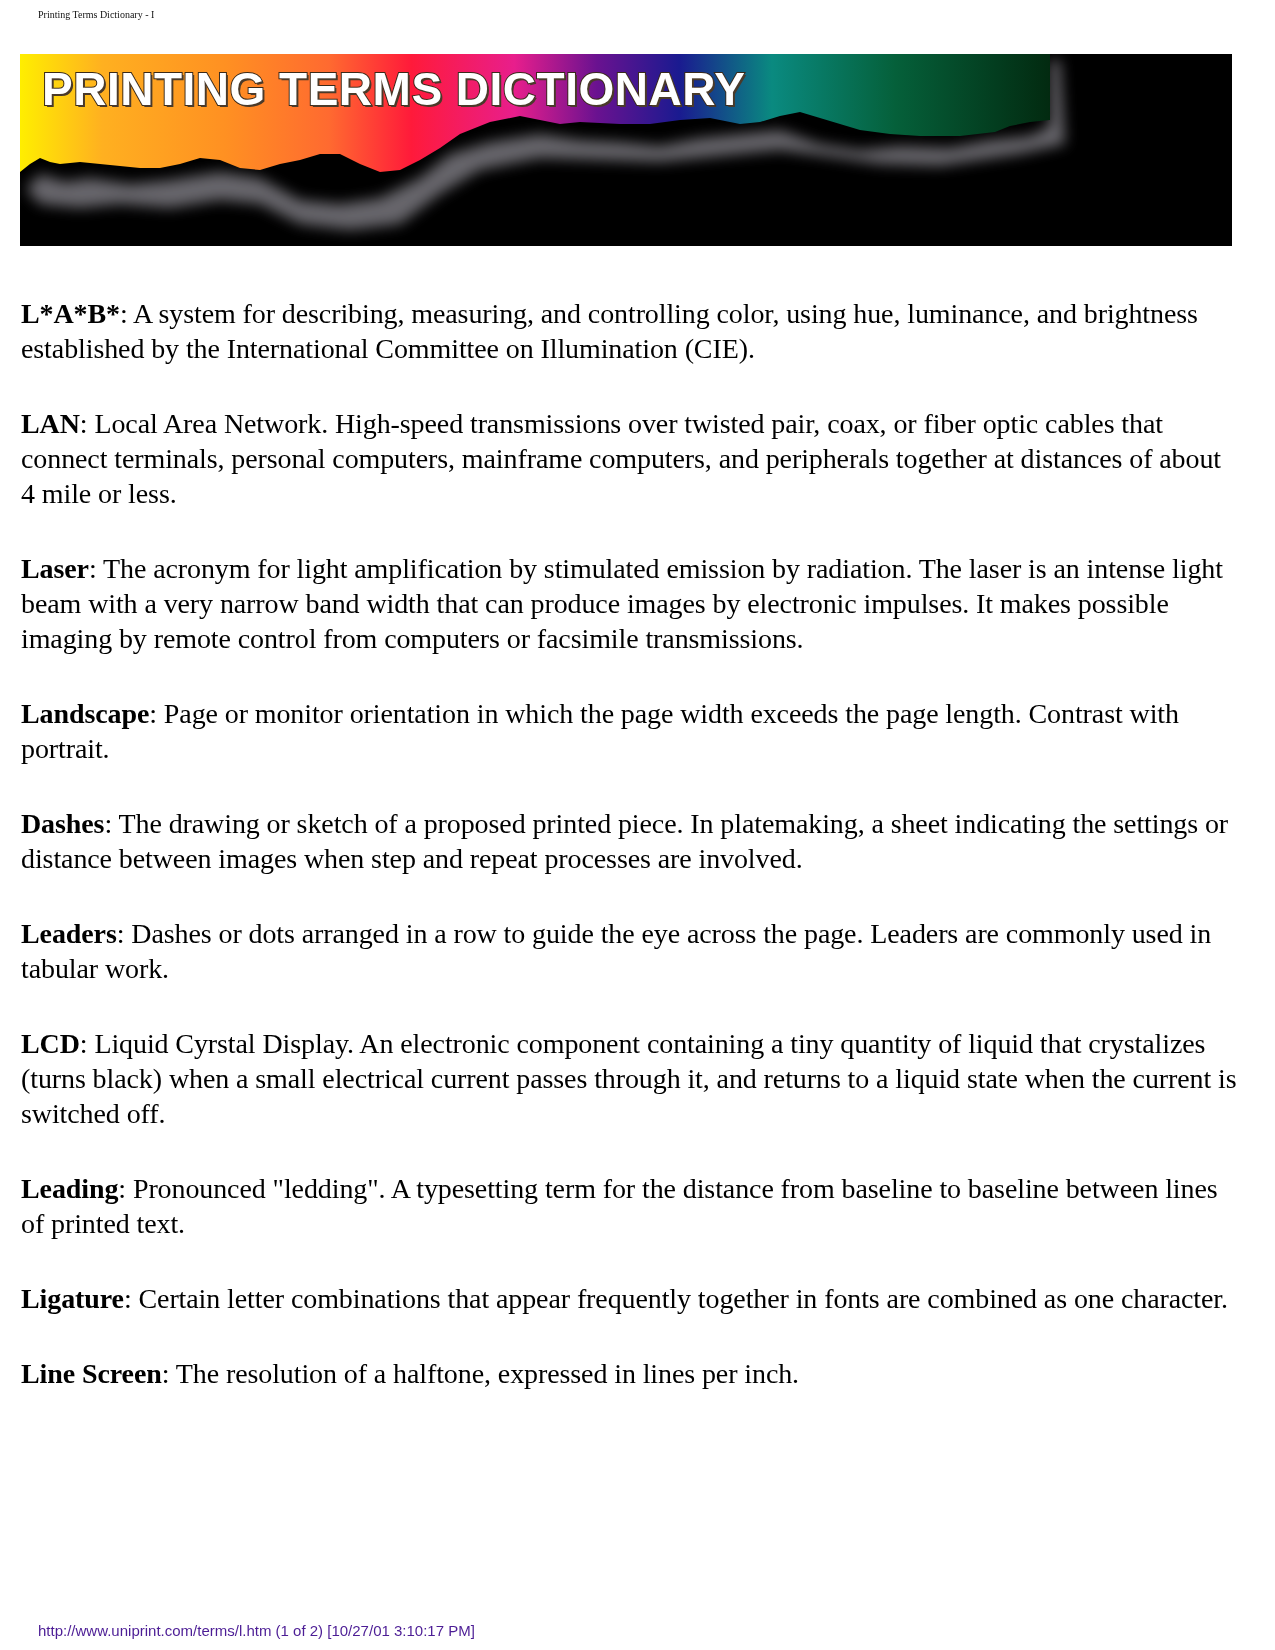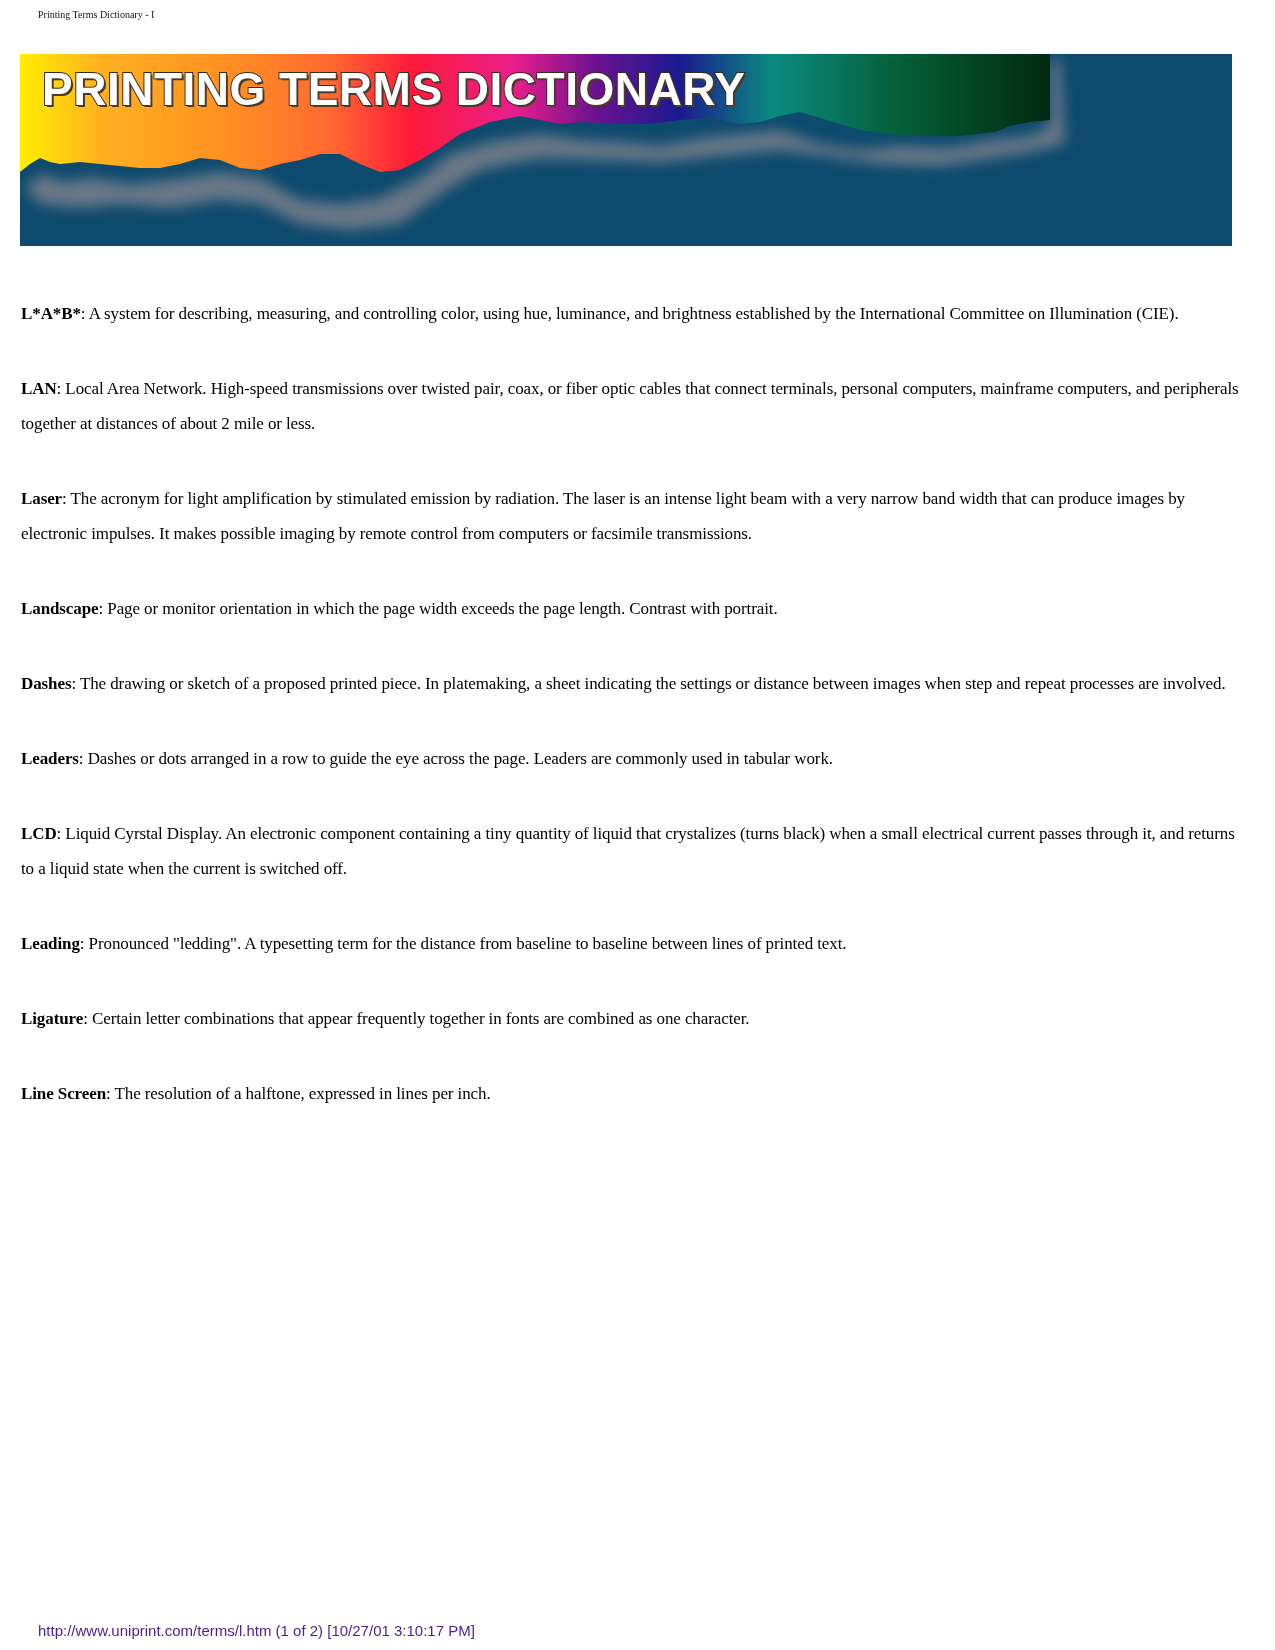--- a/index.html
+++ b/index.html
@@ -22,21 +22,21 @@
       font-size: 10px;
       font-family: "Liberation Serif", serif;
       color: #111;
     }
     .banner {
       position: absolute;
       left: 20px;
       top: 54px;
       width: 1212px;
       height: 192px;
-      background: #0c4a6e;
+      background: #000000;
       overflow: hidden;
     }
     .banner svg {
       position: absolute;
       left: 0;
       top: 0;
     }
     .banner-title {
       position: absolute;
       left: 22px;
@@ -51,21 +51,21 @@
       text-shadow: 2px 2px 0 #4a3a2a;
       white-space: nowrap;
     }
     .entries {
       position: absolute;
       left: 21px;
       top: 296px;
       width: 1220px;
     }
     .entry {
-      font-size: 17px;
+      font-size: 28px;
       line-height: 35px;
       margin: 0 0 40px 0;
       letter-spacing: -0.1px;
     }
     .entry .term {
       font-weight: bold;
     }
     .footer-url {
       position: absolute;
       left: 38px;
@@ -103,21 +103,21 @@
 
     <path d="M6,135 L20,120 L45,128 L70,124 L110,130 L150,126 L200,118 L240,124 L280,146 L320,150 L360,144 L400,124 L430,100 L470,88 L520,80 L560,86 L600,88 L640,92 L680,84 L720,80 L760,76 L800,90 L840,96 L880,92 L930,94 L970,86 L1010,82 L1030,72 L1030,6 L1040,6 L1045,90 L1000,100 L920,112 L860,110 L820,104 L760,96 L700,102 L640,108 L580,106 L520,104 L460,116 L420,140 L380,170 L330,176 L280,170 L240,150 L200,146 L150,154 L100,150 L60,154 L20,150 Z" fill="#8a8890" opacity="0.75" filter="url(#blur)"></path>
 
     <path d="M0,0 L1030,0 L1030,66 L1010,68 L990,72 L975,78 L940,82 L900,82 L870,80 L840,76 L820,70 L800,64 L780,58 L760,62 L740,68 L720,70 L690,64 L660,66 L630,70 L600,70 L560,68 L540,70 L520,66 L500,62 L470,68 L440,80 L420,94 L400,106 L380,116 L360,118 L340,110 L320,100 L300,100 L280,106 L260,110 L240,116 L220,114 L200,106 L180,104 L160,110 L140,114 L120,114 L100,112 L80,110 L60,108 L40,110 L30,108 L20,104 L10,110 L0,118 Z" fill="url(#rainbow)"></path>
   </svg>
   <div class="banner-title">PRINTING TERMS DICTIONARY</div>
 </div>
 
 <div class="entries">
   <p class="entry"><b class="term">L*A*B*</b><span>: A system for describing, measuring, and controlling color, using hue, luminance, and brightness established by the International Committee on Illumination (CIE).</span></p>
-  <p class="entry"><b class="term">LAN</b><span>: Local Area Network. High-speed transmissions over twisted pair, coax, or fiber optic cables that connect terminals, personal computers, mainframe computers, and peripherals together at distances of about 2 mile or less.</span></p>
+  <p class="entry"><b class="term">LAN</b><span>: Local Area Network. High-speed transmissions over twisted pair, coax, or fiber optic cables that connect terminals, personal computers, mainframe computers, and peripherals together at distances of about 4 mile or less.</span></p>
   <p class="entry"><b class="term">Laser</b><span>: The acronym for light amplification by stimulated emission by radiation. The laser is an intense light beam with a very narrow band width that can produce images by electronic impulses. It makes possible imaging by remote control from computers or facsimile transmissions.</span></p>
   <p class="entry"><b class="term">Landscape</b><span>: Page or monitor orientation in which the page width exceeds the page length. Contrast with portrait.</span></p>
   <p class="entry"><b class="term">Dashes</b><span>: The drawing or sketch of a proposed printed piece. In platemaking, a sheet indicating the settings or distance between images when step and repeat processes are involved.</span></p>
   <p class="entry"><b class="term">Leaders</b><span>: Dashes or dots arranged in a row to guide the eye across the page. Leaders are commonly used in tabular work.</span></p>
   <p class="entry"><b class="term">LCD</b><span>: Liquid Cyrstal Display. An electronic component containing a tiny quantity of liquid that crystalizes (turns black) when a small electrical current passes through it, and returns to a liquid state when the current is switched off.</span></p>
   <p class="entry"><b class="term">Leading</b><span>: Pronounced "ledding". A typesetting term for the distance from baseline to baseline between lines of printed text.</span></p>
   <p class="entry"><b class="term">Ligature</b><span>: Certain letter combinations that appear frequently together in fonts are combined as one character.</span></p>
   <p class="entry"><b class="term">Line Screen</b><span>: The resolution of a halftone, expressed in lines per inch.</span></p>
 </div>
 

